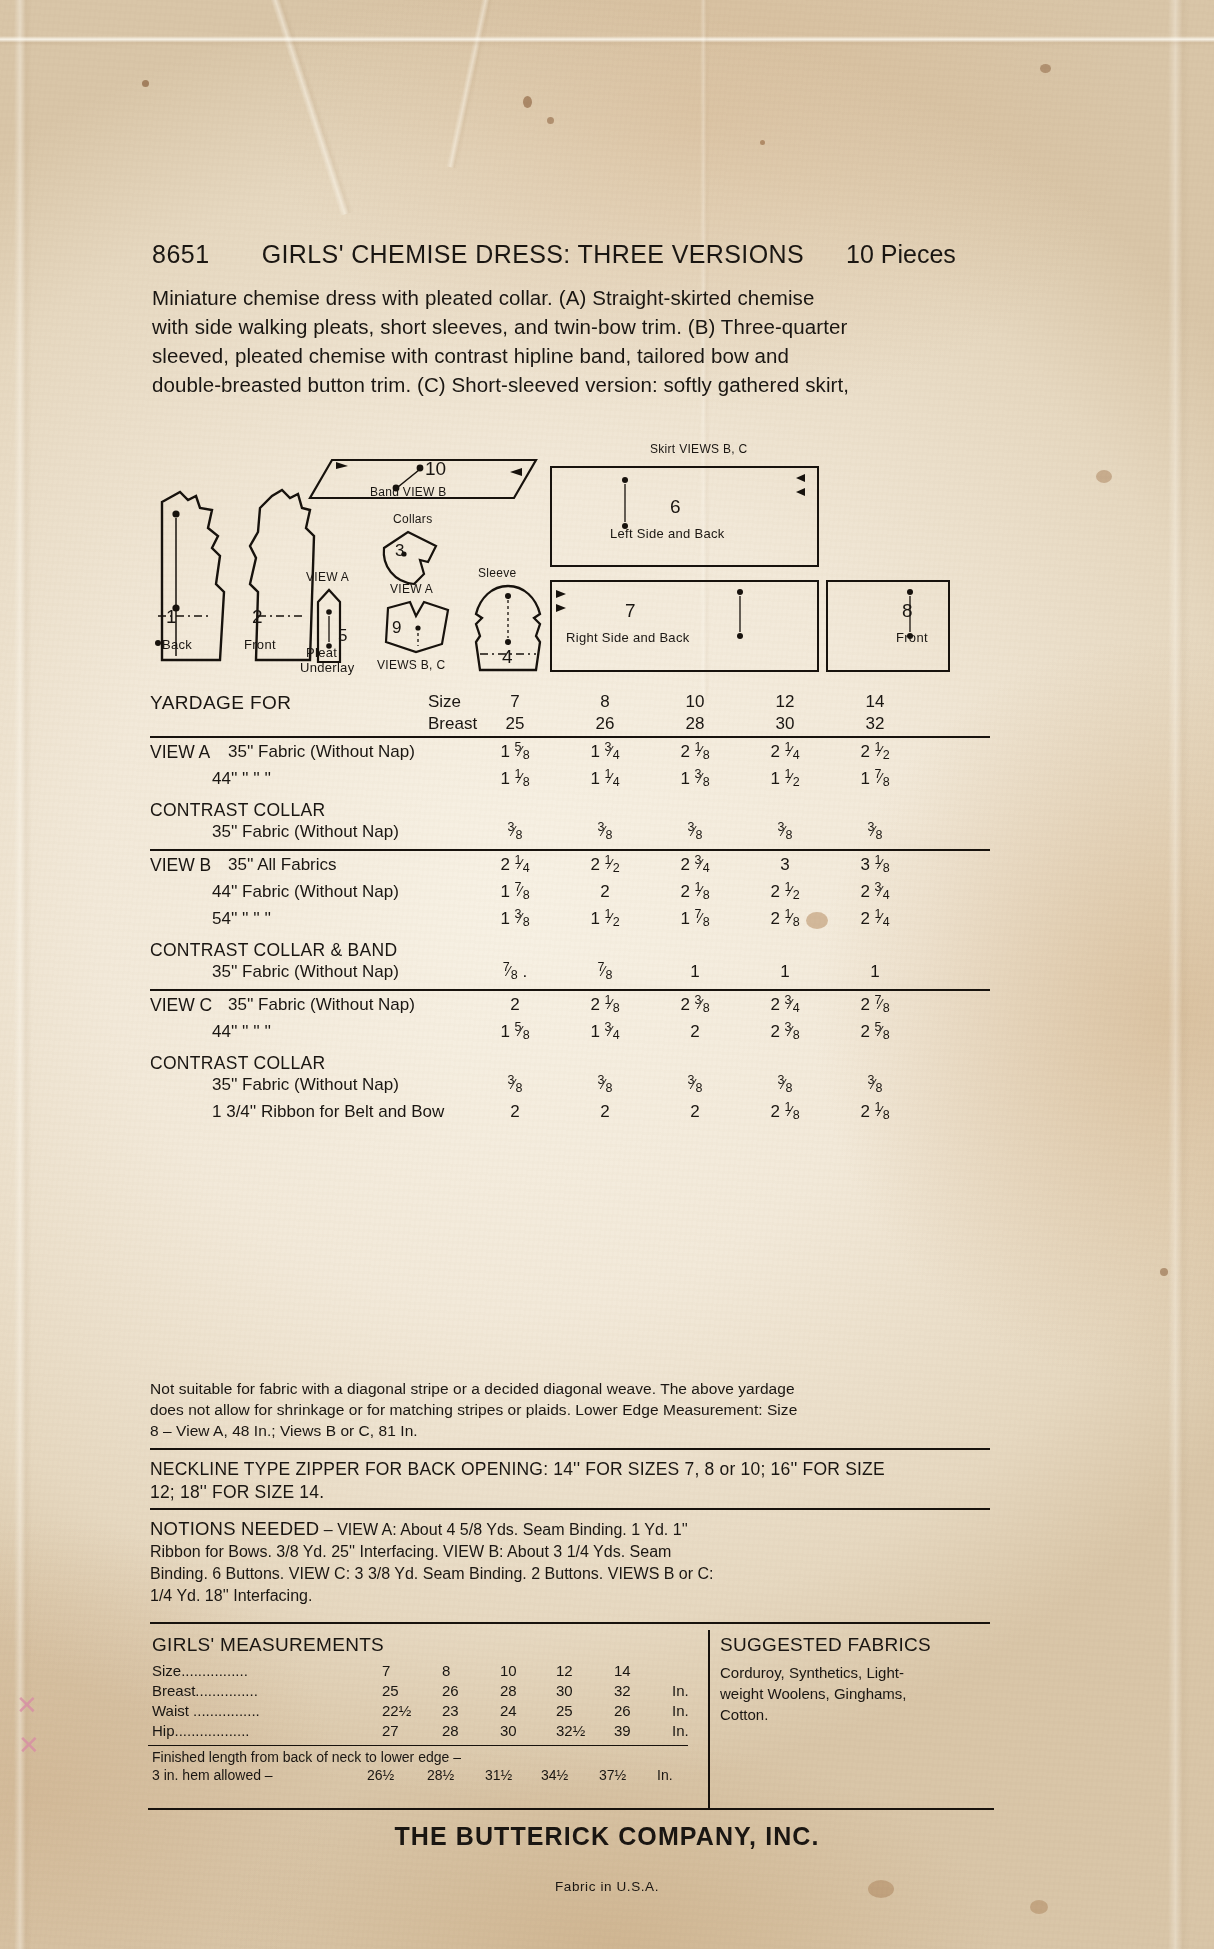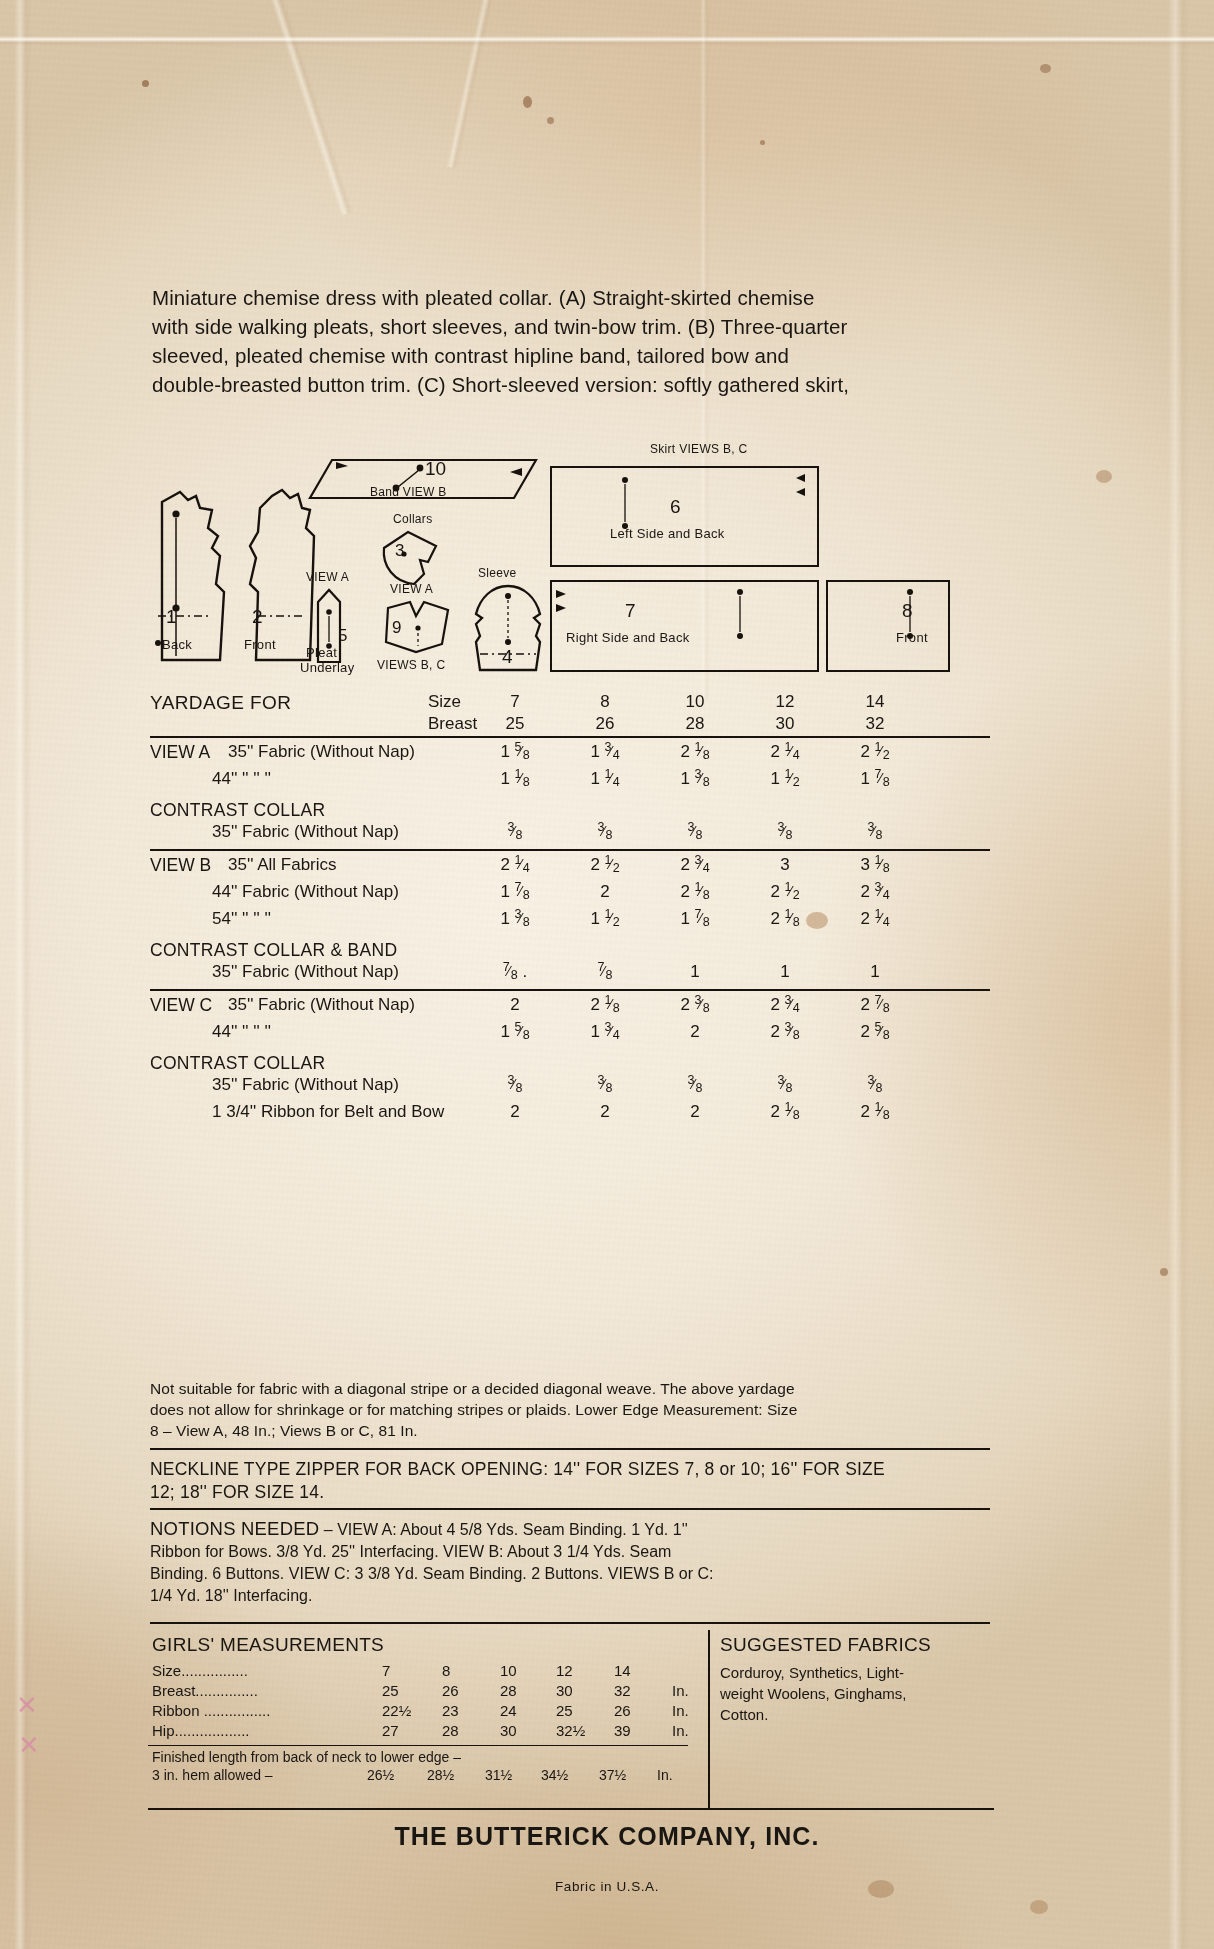--- a/index.html
+++ b/index.html
@@ -100,20 +100,25 @@
 <div class="spot" style="left:806px;top:912px;width:22px;height:17px;background:#a9743f;opacity:.4"></div>
 <div class="spot" style="left:1160px;top:1268px;width:8px;height:8px;background:#8a5a32;opacity:.45"></div>
 <div class="spot" style="left:868px;top:1880px;width:26px;height:18px;background:#a9743f;opacity:.3"></div>
 <div class="spot" style="left:1030px;top:1900px;width:18px;height:14px;background:#a9743f;opacity:.3"></div>
 
 <div class="pinkmark" style="left:16px;top:1690px;">✕</div>
 <div class="pinkmark" style="left:18px;top:1730px;">✕</div>
 
 <div id="content">
 
+  <div class="hdr">
+    <span class="num">8651</span>
+    <span class="ttl">GIRLS' CHEMISE DRESS: THREE VERSIONS</span>
+    <span class="pcs">10 Pieces</span>
+  </div>
 
   <div class="desc" style="top:283px;">
     <div>Miniature chemise dress with pleated collar. (A) Straight-skirted chemise</div>
     <div>with side walking pleats, short sleeves, and twin-bow trim. (B) Three-quarter</div>
     <div>sleeved, pleated chemise with contrast hipline band, tailored bow and</div>
     <div>double-breasted button trim. (C) Short-sleeved version: softly gathered skirt,</div>
   </div>
 
   <div class="diagram">
 
@@ -373,21 +378,21 @@
           <div class="mrow">
             <span class="ml">Breast...............</span>
             <span class="mv" style="left: 230px;">25</span>
             <span class="mv" style="left: 290px;">26</span>
             <span class="mv" style="left: 348px;">28</span>
             <span class="mv" style="left: 404px;">30</span>
             <span class="mv" style="left: 462px;">32</span>
             <span class="mv" style="left: 520px;">In.</span>
           </div>
           <div class="mrow">
-            <span class="ml">Ribbon ................</span>
+            <span class="ml">Waist ................</span>
             <span class="mv" style="left: 230px;">22½</span>
             <span class="mv" style="left: 290px;">23</span>
             <span class="mv" style="left: 348px;">24</span>
             <span class="mv" style="left: 404px;">25</span>
             <span class="mv" style="left: 462px;">26</span>
             <span class="mv" style="left: 520px;">In.</span>
           </div>
           <div class="mrow">
             <span class="ml">Hip..................</span>
             <span class="mv" style="left: 230px;">27</span>

